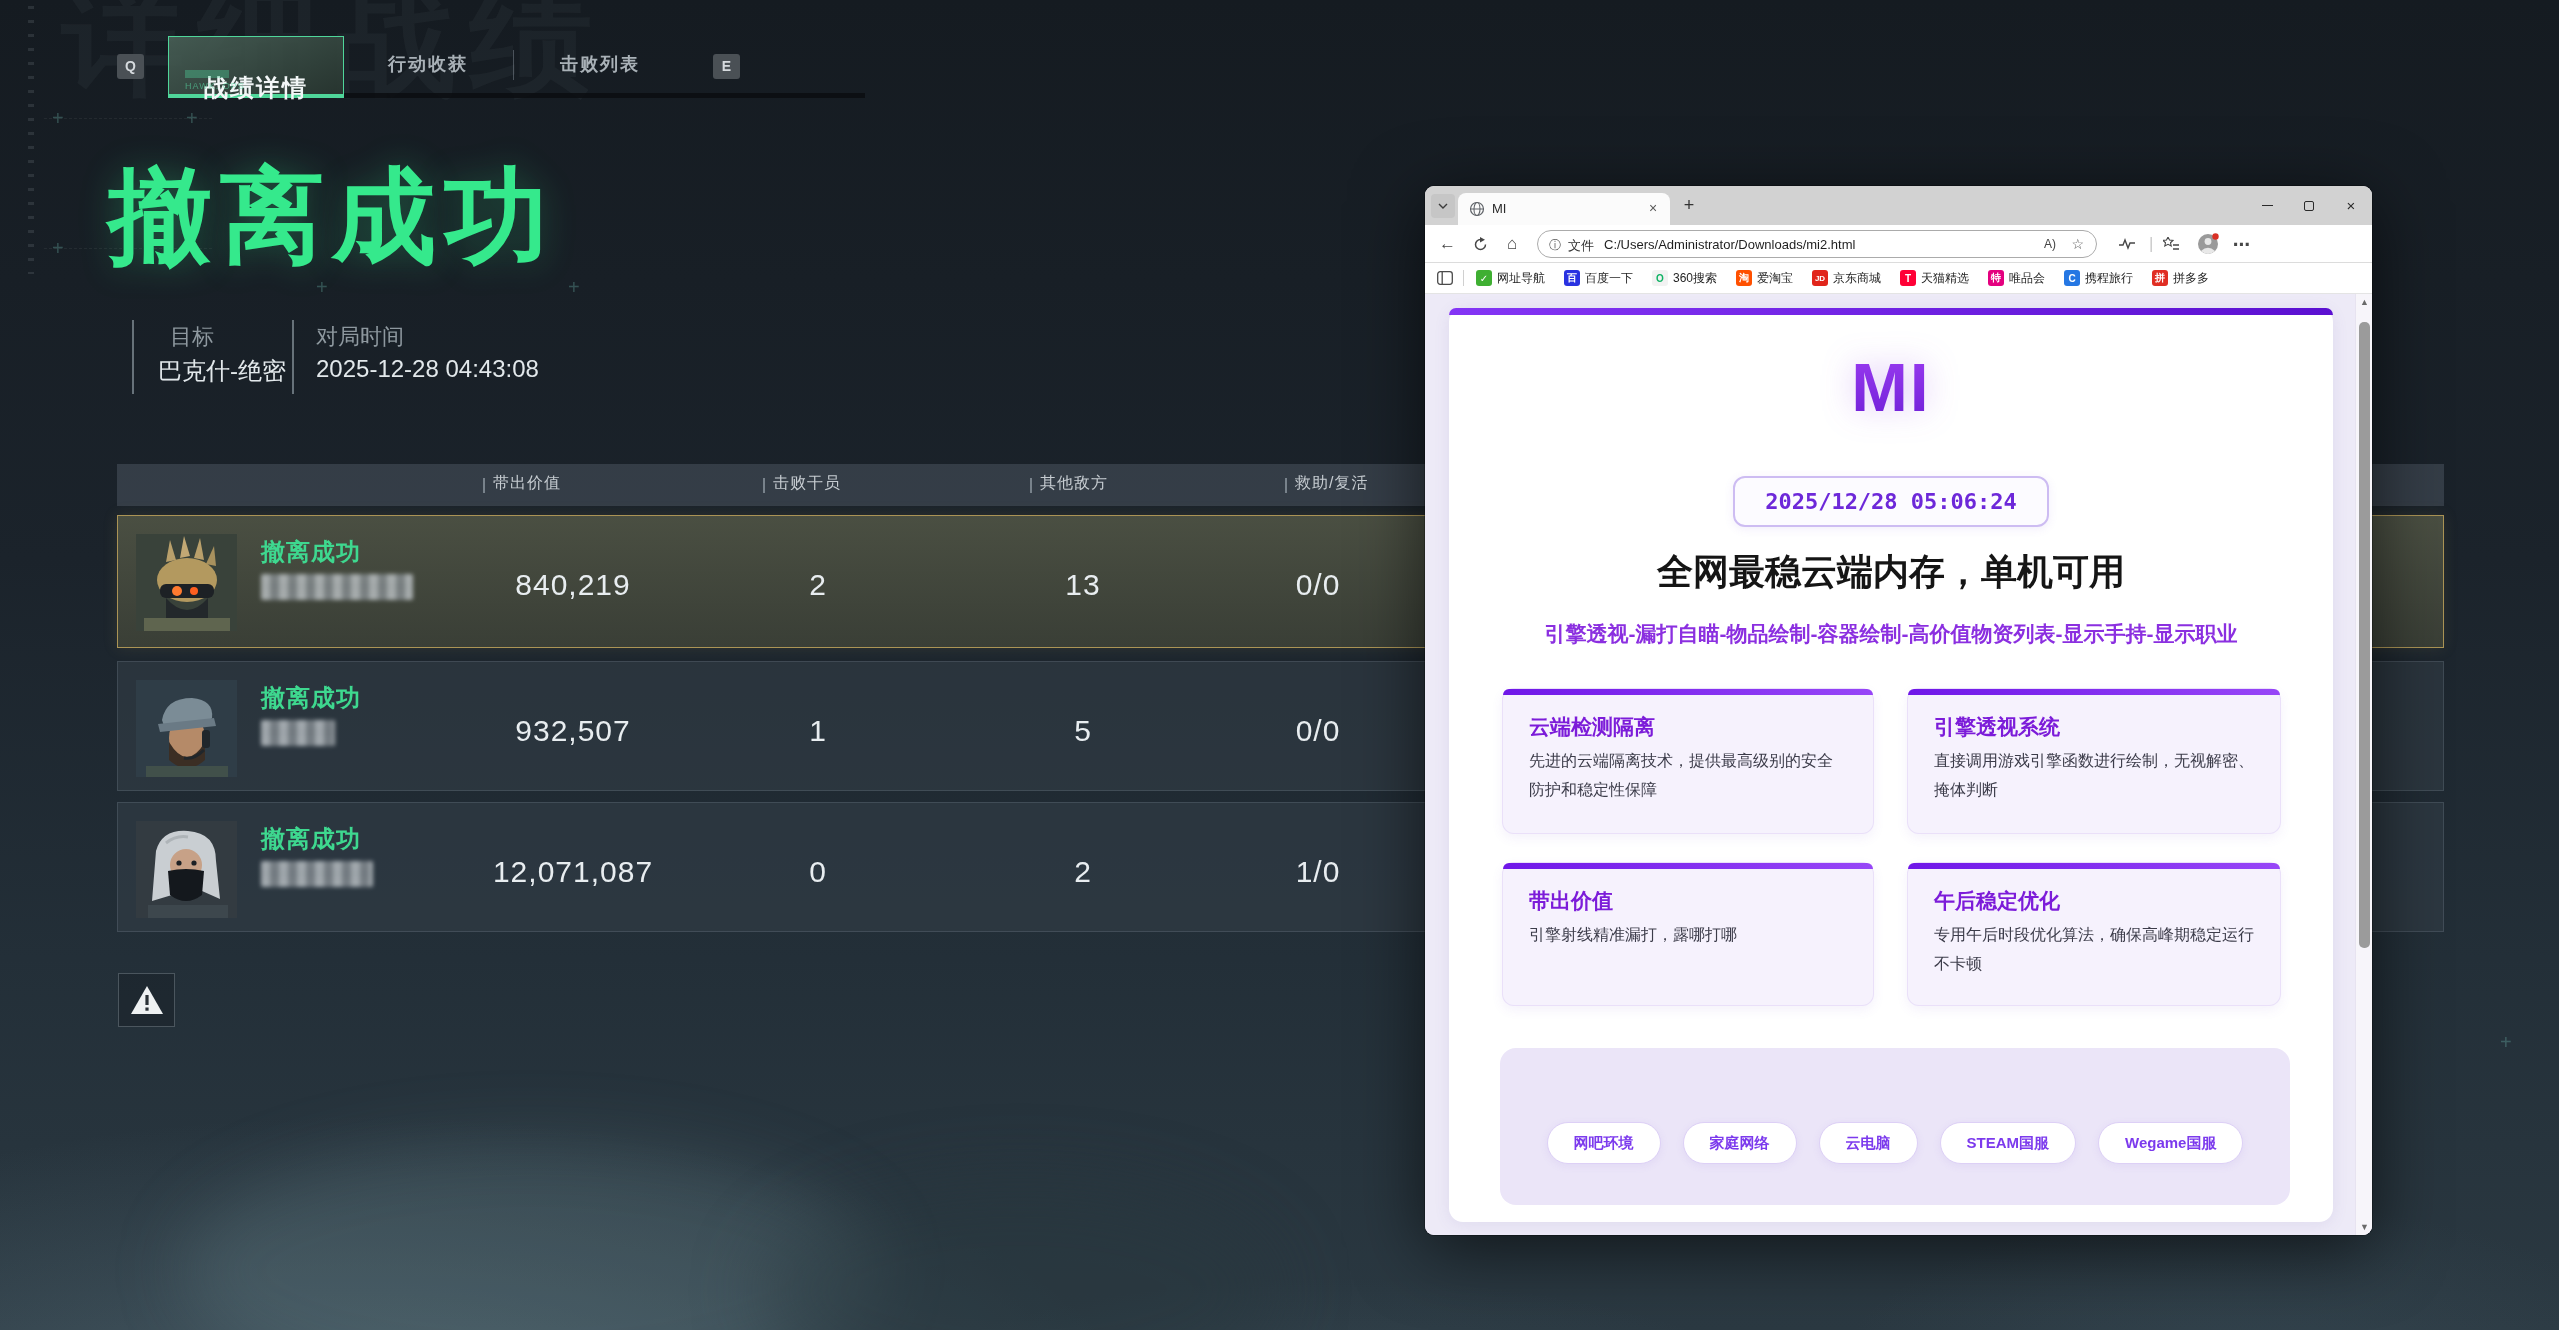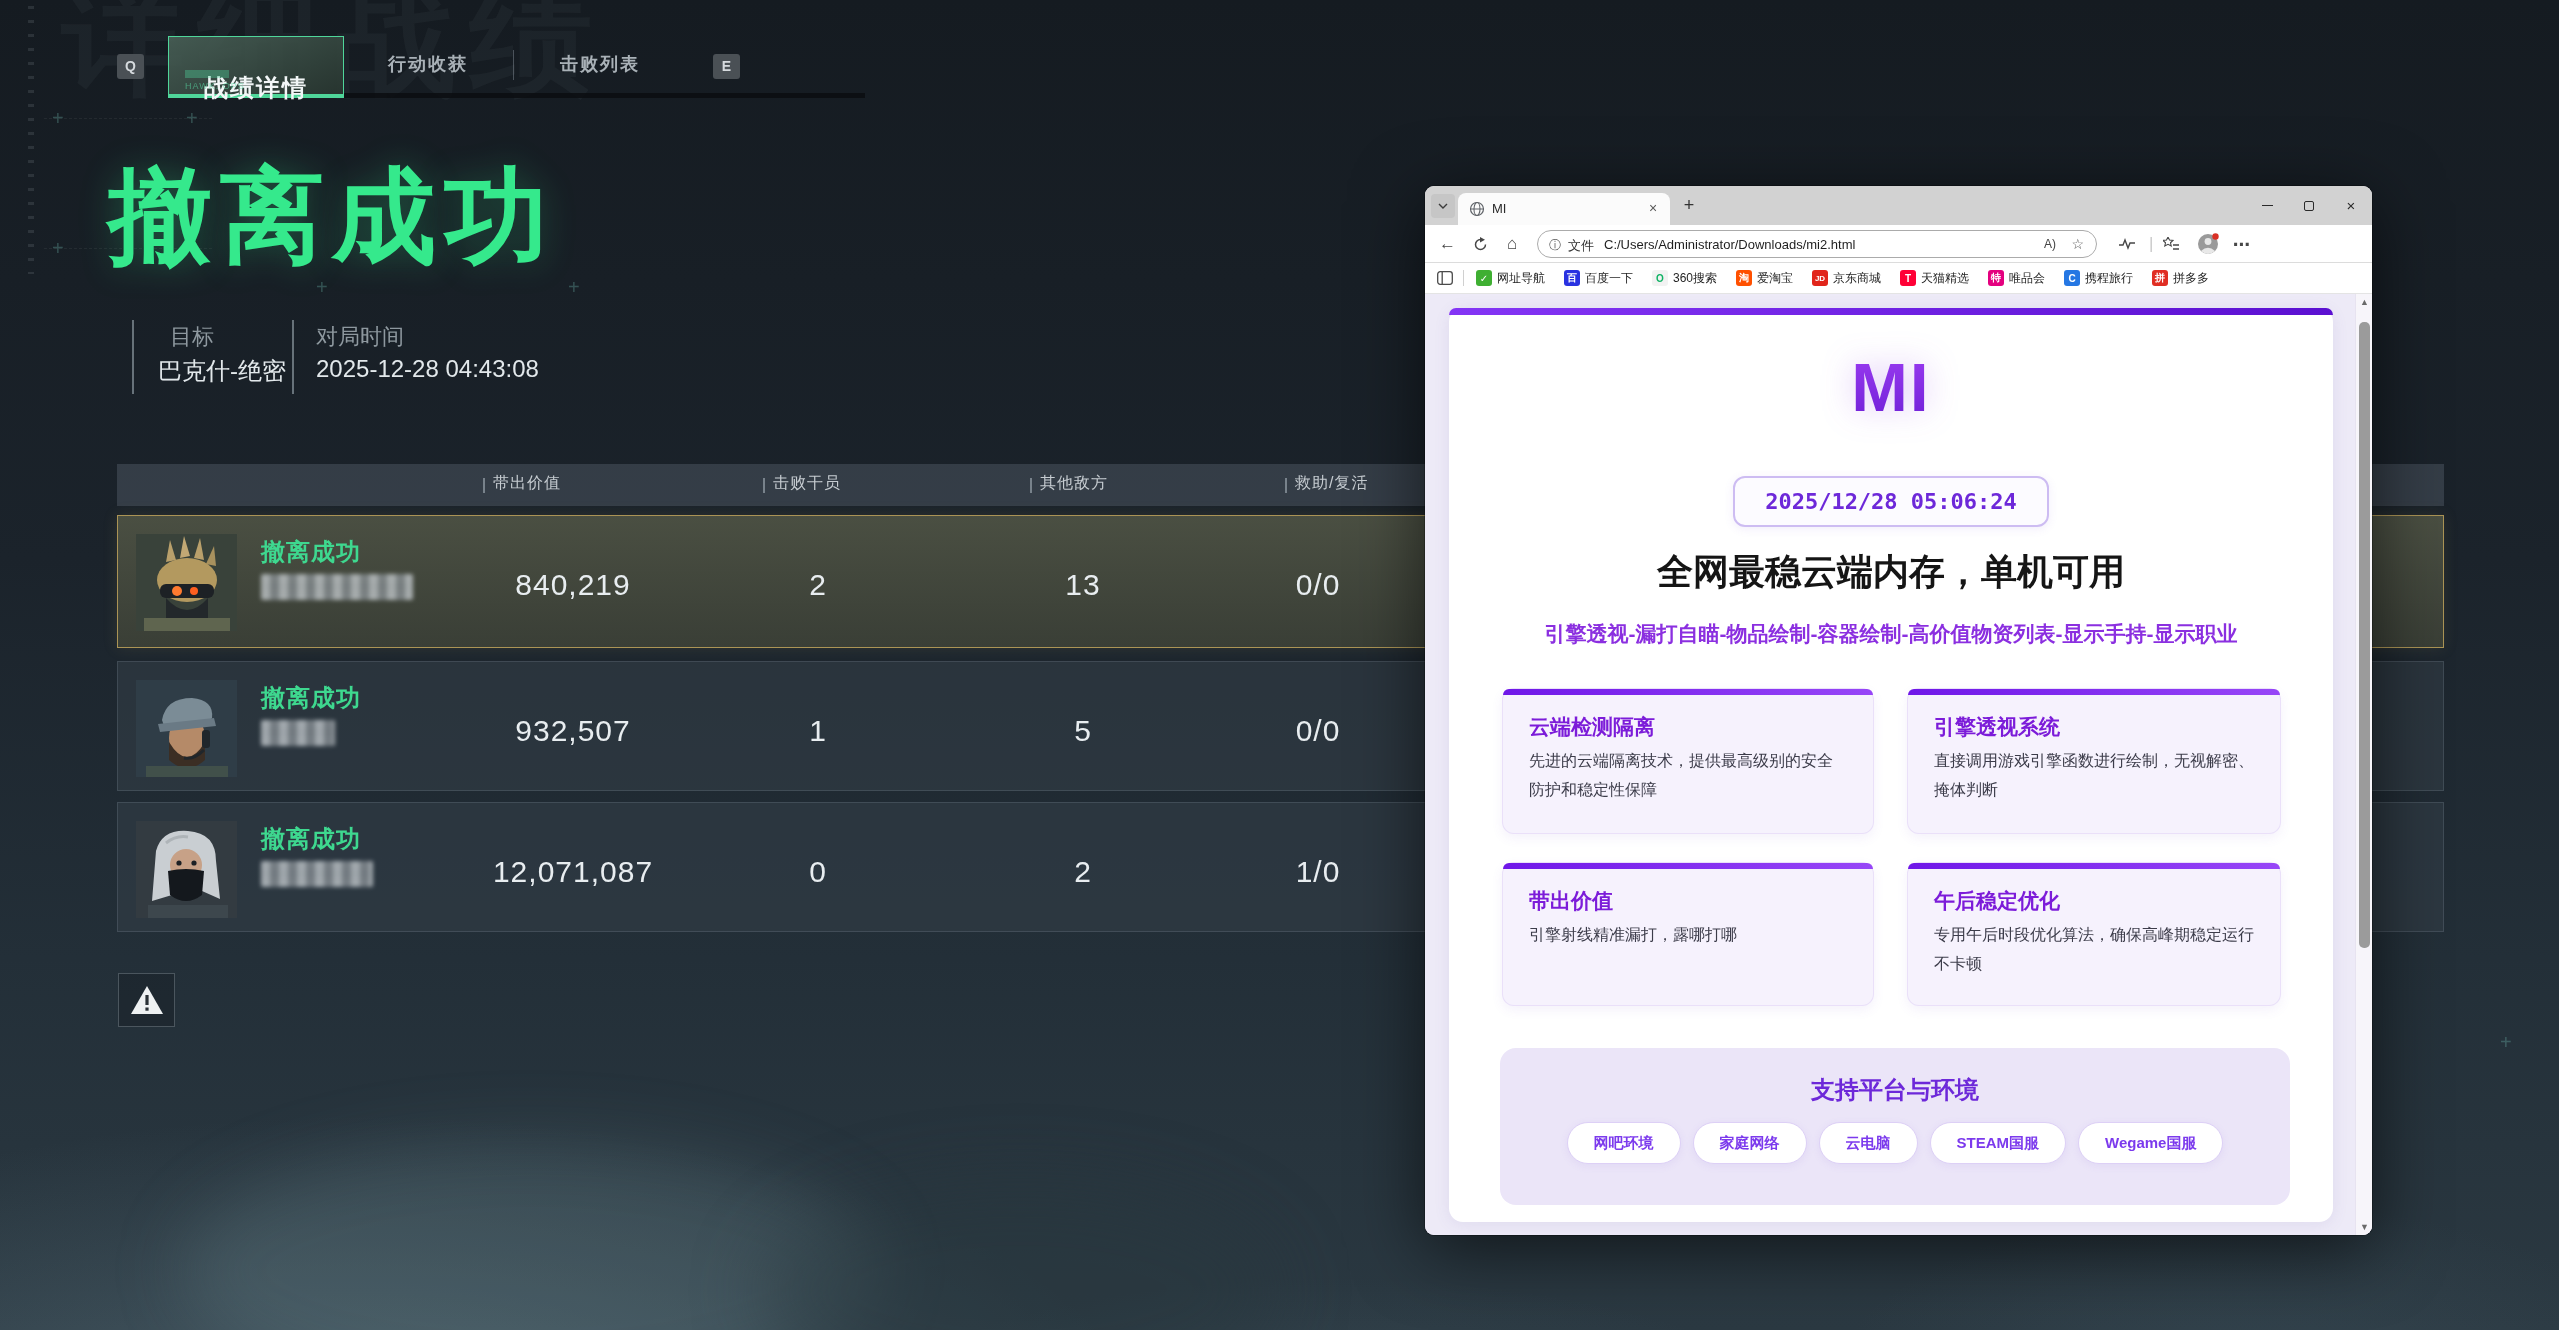--- a/index.html
+++ b/index.html
@@ -99,21 +99,21 @@
   .headline{position:absolute;left:0;top:240px;width:100%;text-align:center;font-size:36px;font-weight:800;color:#151515;}
   .features{position:absolute;left:0;top:312px;width:100%;text-align:center;font-size:21px;font-weight:700;color:#8b2fe0;}
   .fcard{position:absolute;background:#f6f2fd;border-radius:12px;border:1px solid rgba(130,70,220,0.10);
     box-shadow:0 4px 12px rgba(120,80,200,0.08);}
   .fcard .bar{position:absolute;left:0;top:0;width:100%;height:6px;border-radius:12px 12px 0 0;
     background:linear-gradient(90deg,#6f17e8,#9746f7);}
   .fcard .ft{position:absolute;left:26px;top:24px;font-size:21px;font-weight:800;color:#7c1cd9;}
   .fcard .fd{position:absolute;left:26px;top:58px;right:26px;font-size:16px;color:#3c3c4a;line-height:1.8;}
   .support{position:absolute;left:51px;top:740px;width:790px;height:157px;background:#ebe5f8;border-radius:16px;}
   .support .stt{position:absolute;left:0;top:26px;width:100%;text-align:center;font-size:24px;font-weight:800;color:#6d28d9;}
-  .pillrow{position:absolute;left:0;top:74px;width:100%;display:flex;justify-content:center;gap:12px;}
+  .pillrow{position:absolute;left:0;top:74px;width:100%;display:flex;justify-content:center;gap:22px;}
   .ppill{height:42px;line-height:40px;padding:0 26px;background:#fff;border:1px solid #ddd0f6;border-radius:21px;
     font-size:15px;font-weight:700;color:#7c3aed;box-shadow:0 2px 8px rgba(120,80,200,0.08);}
 </style>
 </head>
 <body>
 
 <div id="screen">
 
   <div class="abs watermark">详细战绩</div>
   <div class="abs ruler"></div>
@@ -371,21 +371,20 @@
           <div class="ft">带出价值</div>
           <div class="fd">引擎射线精准漏打，露哪打哪</div>
         </div>
         <div class="fcard" style="left:458px;top:554px;width:374px;height:144px;">
           <div class="bar"></div>
           <div class="ft">午后稳定优化</div>
           <div class="fd">专用午后时段优化算法，确保高峰期稳定运行不卡顿</div>
         </div>
 
         <div class="support">
-          <div class="stt">支持平台与环境</div>
           <div class="pillrow">
             <span class="ppill">网吧环境</span>
             <span class="ppill">家庭网络</span>
             <span class="ppill">云电脑</span>
             <span class="ppill">STEAM国服</span>
             <span class="ppill">Wegame国服</span>
           </div>
         </div>
       </div>
 

